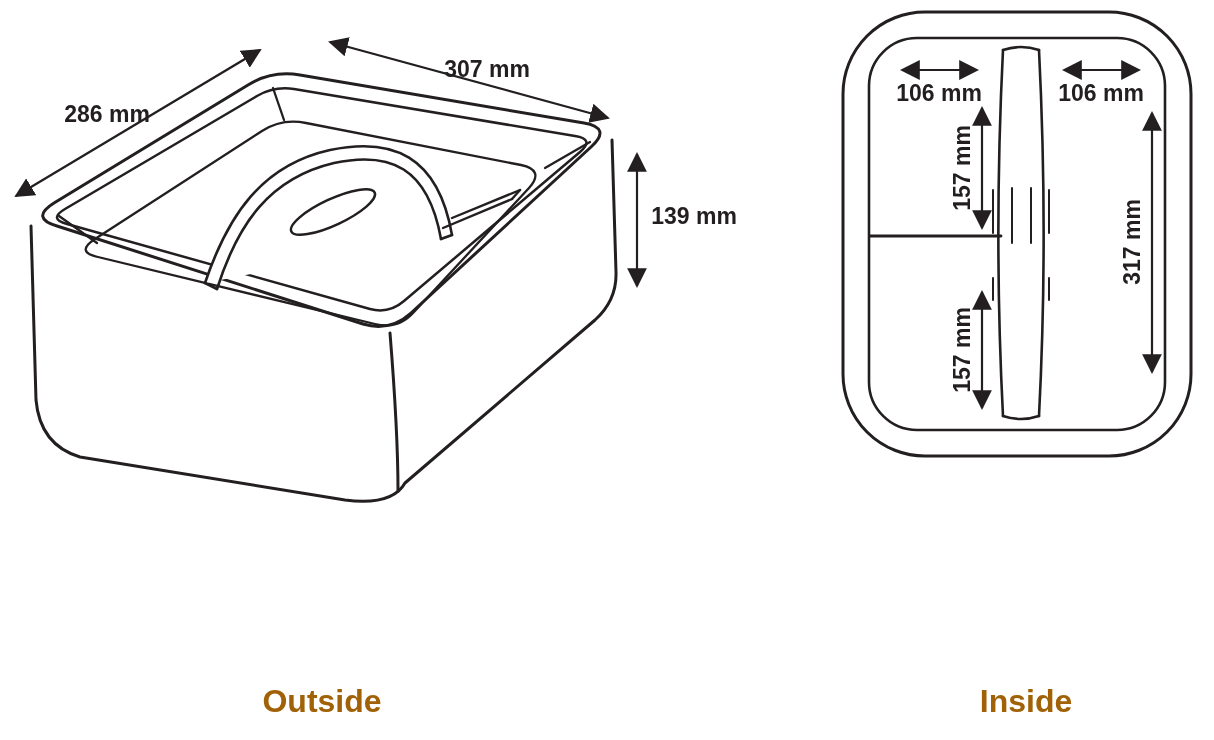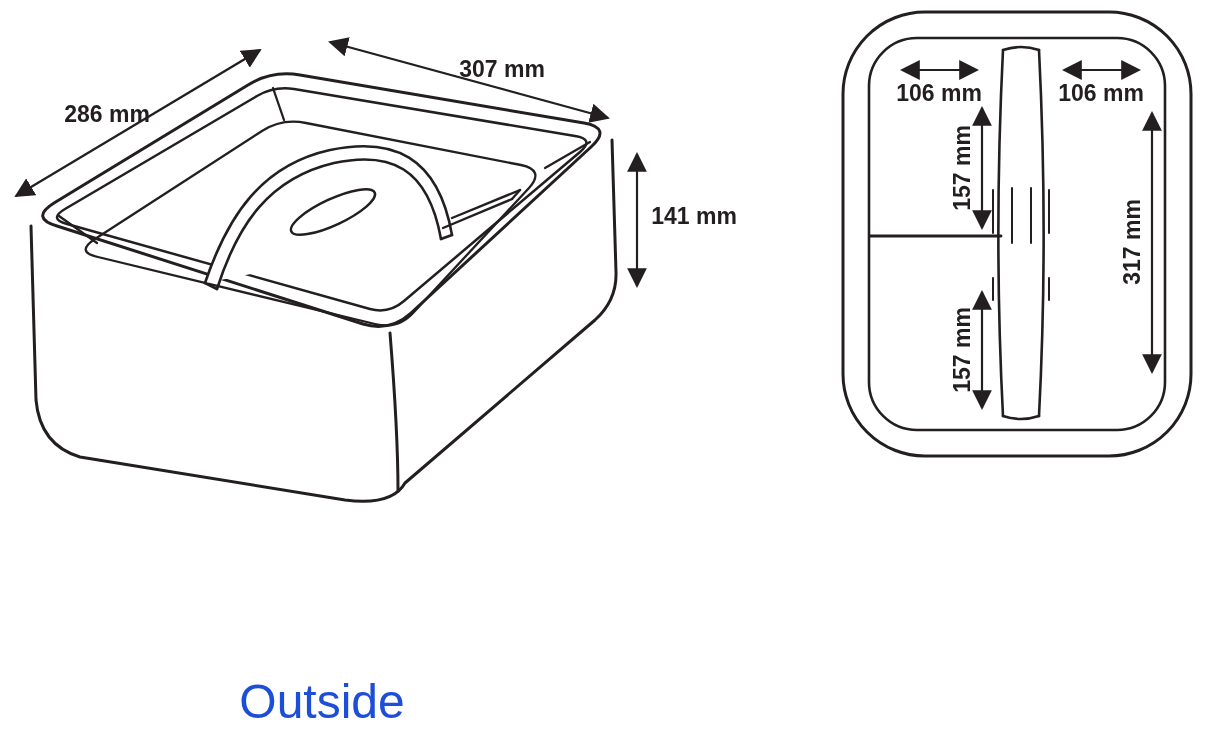--- a/index.html
+++ b/index.html
@@ -18,23 +18,23 @@
     font-weight:bold;
     font-size:23px;
     white-space:nowrap;
     transform:translate(-50%,-50%);
   }
   .lbl.rot{
     transform:translate(-50%,-50%) rotate(-90deg);
   }
   .caption{
     position:absolute;
-    color:#1d4ed8;
-    font-weight:400;
-    font-size:48px;
+    color:#a16207;
+    font-weight:700;
+    font-size:32px;
     white-space:nowrap;
     transform:translate(-50%,-50%);
   }
 </style>
 </head>
 <body>
 
 <div class="stage">
 
   <svg width="1214" height="740" viewBox="0 0 1214 740">
@@ -100,32 +100,33 @@
 
     <g stroke="#231f20" stroke-width="2.2" fill="none">
       <line x1="902" y1="70" x2="977" y2="70" marker-start="url(#arrow)" marker-end="url(#arrow)"></line>
       <line x1="1064" y1="70" x2="1139" y2="70" marker-start="url(#arrow)" marker-end="url(#arrow)"></line>
       <line x1="982" y1="108" x2="982" y2="228" marker-start="url(#arrow)" marker-end="url(#arrow)"></line>
       <line x1="982" y1="292" x2="982" y2="408" marker-start="url(#arrow)" marker-end="url(#arrow)"></line>
       <line x1="1152" y1="113" x2="1152" y2="372" marker-start="url(#arrow)" marker-end="url(#arrow)"></line>
     </g>
   </svg>
 
-  <div class="lbl" style="left:487px;top:69px;margin-left:15px;">307 mm</div>
+  <div class="lbl" style="left:487px;top:69px;">307 mm</div>
 
   <div class="lbl" style="left:107px;top:114px;">286 mm</div>
 
-  <div class="lbl" style="left:694px;top:216px;">141 mm</div>
+  <div class="lbl" style="left:694px;top:216px;">139 mm</div>
 
   <div class="lbl" style="left:939px;top:93px;">106 mm</div>
 
   <div class="lbl" style="left:1101px;top:93px;">106 mm</div>
 
   <div class="lbl rot" style="left:962px;top:168px;">157 mm</div>
 
   <div class="lbl rot" style="left:962px;top:350px;">157 mm</div>
 
   <div class="lbl rot" style="left:1132px;top:242px;">317 mm</div>
 
   <div class="caption" style="left:322px;top:701px;">Outside</div>
 
+  <div class="caption" style="left:1026px;top:701px;">Inside</div>
 
 </div>
 
 </body></html>

